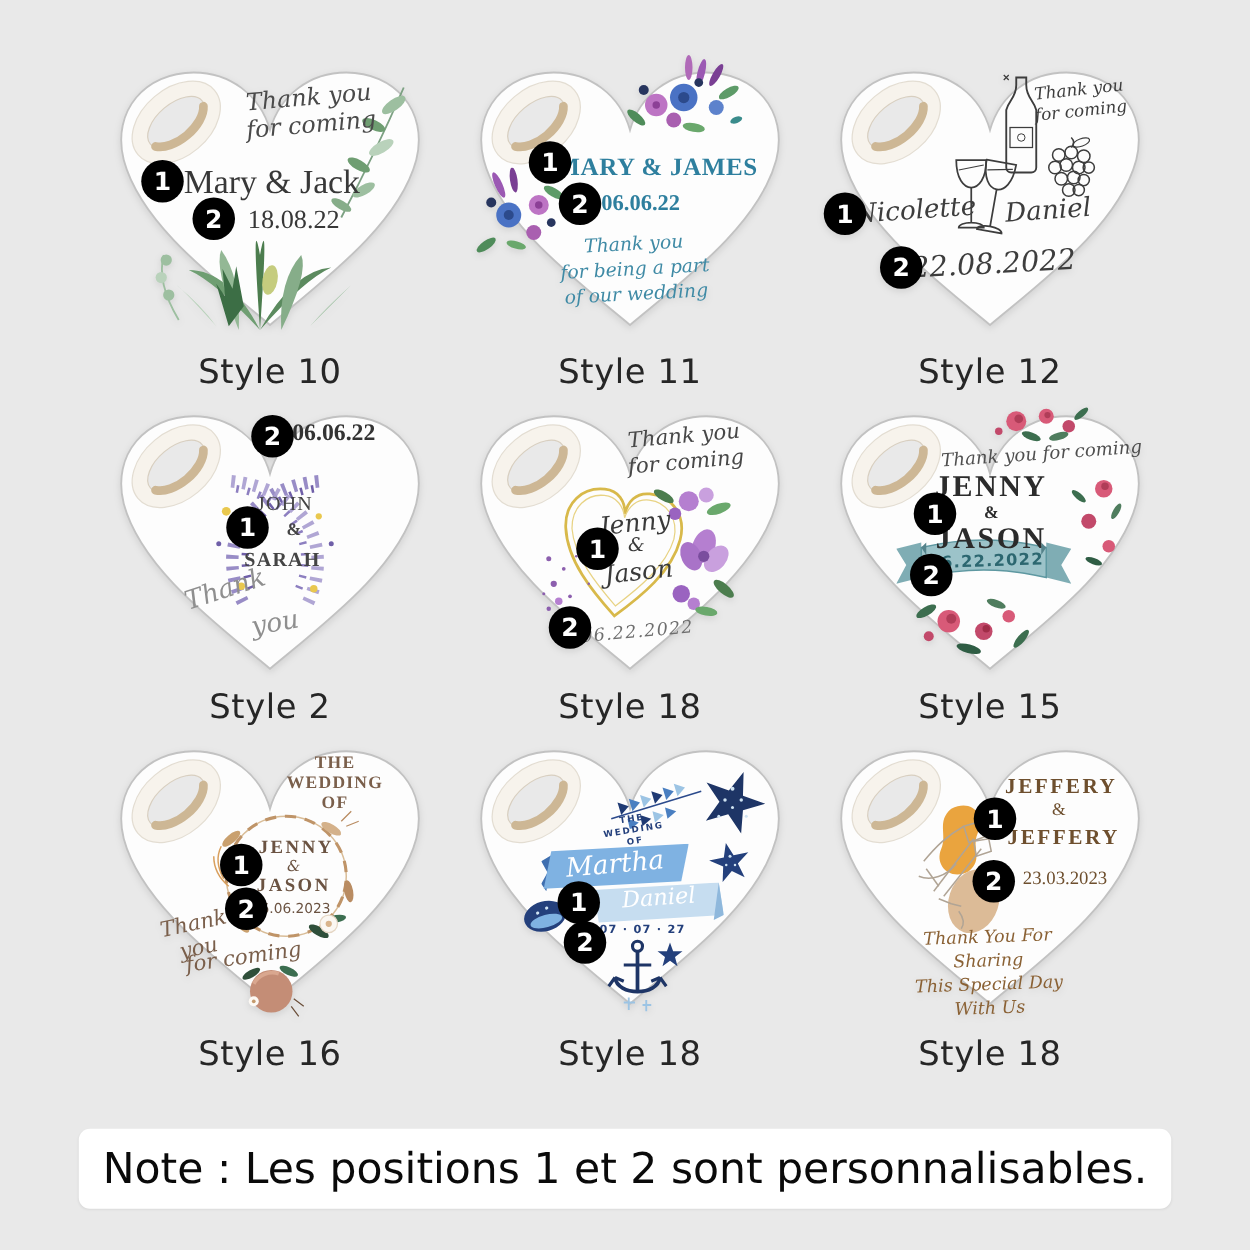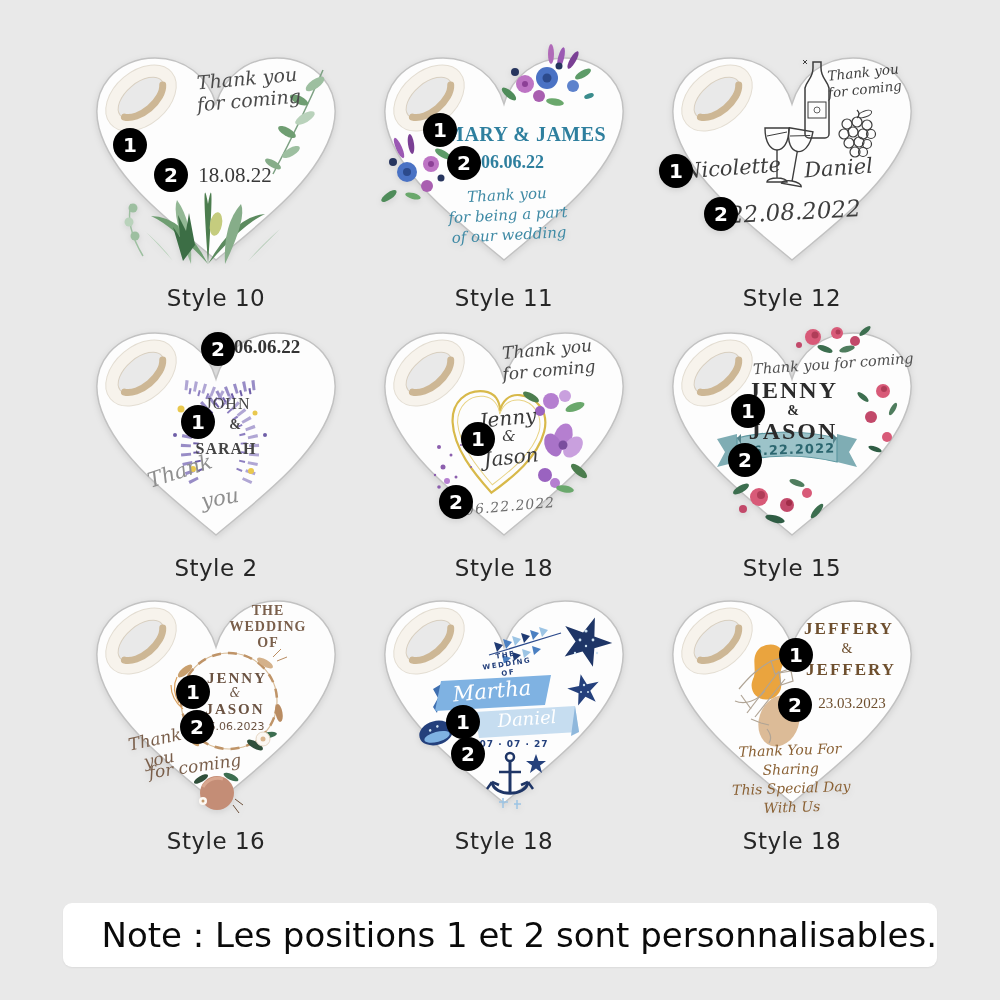--- a/index.html
+++ b/index.html
@@ -4,29 +4,29 @@
 <style>
   html,body{margin:0;padding:0;}
   body{width:1000px;height:1000px;background:#e9e9e9;font-family:"DejaVu Sans",sans-serif;position:relative;overflow:hidden;}
   .grid{position:absolute;left:72px;top:38px;width:864px;display:grid;grid-template-columns:repeat(3,288px);grid-template-rows:275px 268px auto;}
   .cell{display:flex;flex-direction:column;align-items:center;padding-top:6px;}
   .heart{position:relative;width:262px;height:228px;filter:drop-shadow(0 2px 3px rgba(0,0,0,0.10));}
   .heart-base{position:absolute;left:0;top:0;}
   .design{position:absolute;left:0;top:0;width:262px;height:228px;}
   .design>div{position:absolute;text-align:center;line-height:1.15;}
   .decor{position:absolute;}
-  .style-label{margin-top:13px;font-size:23px;color:#262626;letter-spacing:0.5px;}
+  .style-label{margin-top:13px;font-size:27px;color:#262626;letter-spacing:0.5px;}
   .mk{position:absolute;width:34px;height:34px;border-radius:50%;background:#000;color:#fff;
       display:flex !important;align-items:center;justify-content:center;
       font:bold 20px "DejaVu Sans",sans-serif;z-index:6;text-align:center;}
   .script{font-family:"DejaVu Serif",serif;font-style:italic;}
   .serif{font-family:"Liberation Serif",serif;}
   .nowrap{white-space:nowrap;}
   .note-box{position:absolute;left:63px;top:903px;width:874px;height:64px;background:#ffffff;border-radius:9px;
-      display:flex;align-items:center;justify-content:flex-end;box-shadow:0 1px 2px rgba(0,0,0,0.06);}
+      display:flex;align-items:center;justify-content:center;box-shadow:0 1px 2px rgba(0,0,0,0.06);}
   .note-text{font-size:34px;color:#0a0a0a;}
 </style>
 </head>
 <body>
 
 <div class="grid">
 
   <div class="cell">
     <div class="heart">
       <svg class="heart-base" width="262" height="228" viewBox="0 0 262 228">
@@ -59,20 +59,21 @@
           <path d="M112,98 Q134,52 128,38 Q110,58 112,98" fill="#86ad89"></path>
           <path d="M60,95 Q34,66 28,62 Q48,78 60,95" fill="#b9d2bb"></path>
           <path d="M135,95 Q162,68 168,62 Q148,80 135,95" fill="#a5c4a8"></path>
           <path d="M70,95 l-10,-34 l7,10 l-2,-22 l8,16 l3,-18 l6,32 z" fill="#3c6e45"></path>
           <ellipse cx="103" cy="58" rx="6" ry="12" fill="#c5cc7e" transform="rotate(10 103 58)"></ellipse>
         </svg>
         <div class="script" style="left:96px;top:24px;width:134px;font-size:19px;color:#4a4a4a;transform:rotate(-5deg)">
           <div>Thank you</div>
           <div>for coming</div>
         </div>
+        <div class="serif nowrap" style="left:55px;top:86px;width:155px;font-size:27px;color:#383838">Mary &amp; Jack</div>
         <div class="serif" style="left:105px;top:119px;width:90px;font-size:21px;color:#383838">18.08.22</div>
         <div class="mk" style="left:28px;top:84px">1</div>
         <div class="mk" style="left:69px;top:114px">2</div>
       </div>
     </div>
     <div class="style-label">Style 10</div>
   </div>
 
   <div class="cell">
     <div class="heart">

